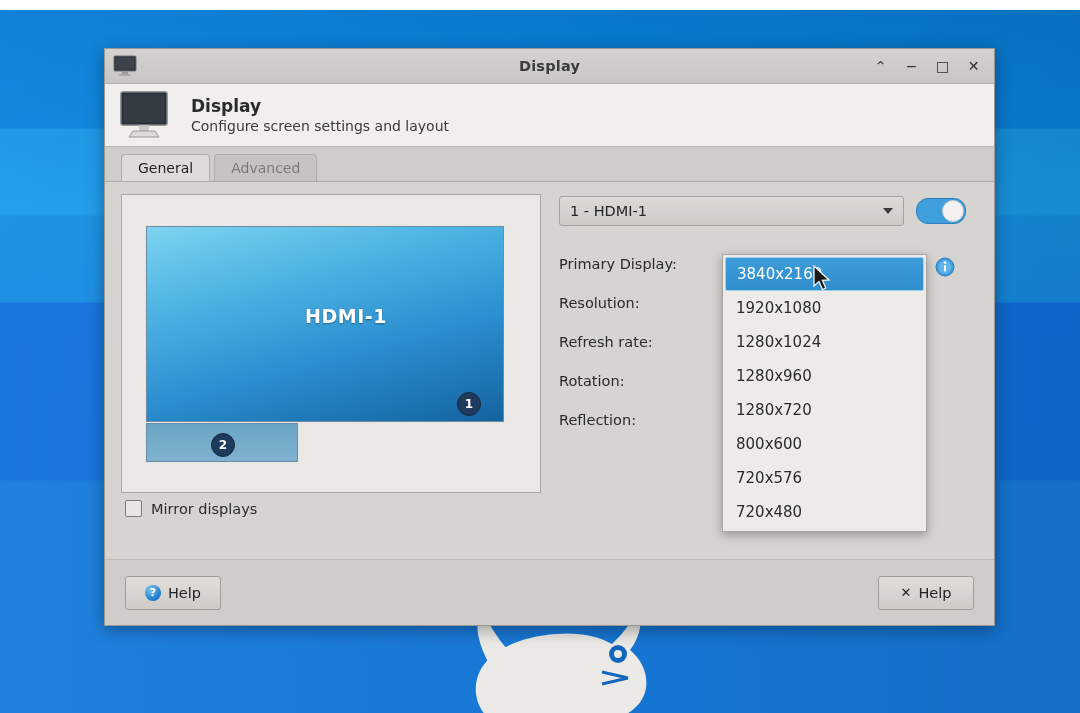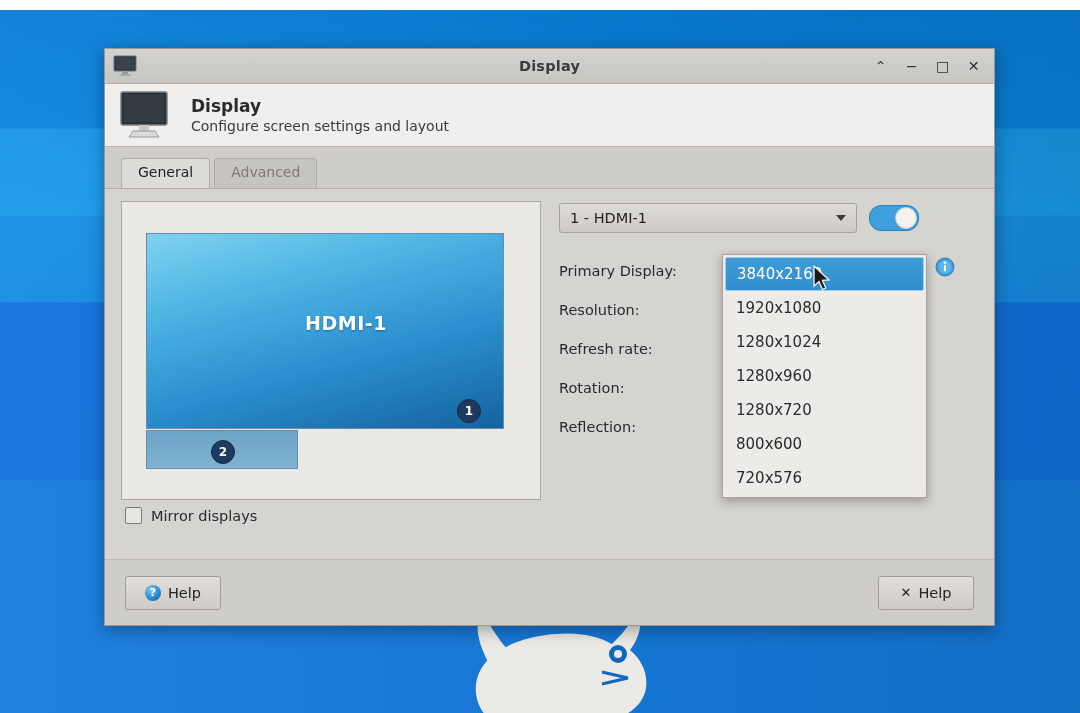--- a/index.html
+++ b/index.html
@@ -129,22 +129,23 @@
     color: #2b2b2b;
   }
   .header-sub {
     font-size: 14px;
     color: #3a3a3a;
   }
 
   
   .tabstrip {
     height: 31px;
-    padding: 10px 0 0 16px;
-    display: flex;
+    padding: 3px 0 0 16px;
+    display: flex;
+    align-items: flex-end;
     gap: 4px;
     background: #cfcdc9;
   }
   .tab {
     padding: 5px 16px 6px 16px;
     font-size: 14px;
     border: 1px solid #b0aca8;
     border-bottom: none;
     border-radius: 4px 4px 0 0;
     cursor: pointer;
@@ -254,21 +255,21 @@
     position: relative;
     flex: 1;
     padding-top: 2px;
   }
   .combo-row {
     display: flex;
     align-items: center;
     gap: 12px;
   }
   .combo {
-    width: 298px;
+    width: 345px;
     height: 30px;
     background: linear-gradient(to bottom, #dddbd7, #cecbc7);
     border: 1px solid #a5a29e;
     border-radius: 3px;
     display: flex;
     align-items: center;
     padding: 0 10px;
     box-sizing: border-box;
     font-size: 14.5px;
     color: #232323;
@@ -515,20 +516,21 @@
   </div>
 
   <div class="dropdown" id="resolution-dropdown">
       <div class="dd-item selected">3840x2160</div>
       <div class="dd-item">1920x1080</div>
       <div class="dd-item">1280x1024</div>
       <div class="dd-item">1280x960</div>
       <div class="dd-item">1280x720</div>
       <div class="dd-item">800x600</div>
       <div class="dd-item">720x576</div>
+      <div class="dd-item">720x480</div>
     </div>
 
   <svg class="info-icon" viewBox="0 0 20 20">
     <circle cx="10" cy="10" r="9" fill="#3f9ede" stroke="#2a7cb8"></circle>
     <circle cx="10" cy="10" r="6.5" fill="#62b3e8"></circle>
     <rect x="9" y="8" width="2" height="6.5" rx="1" fill="#ffffff"></rect>
     <circle cx="10" cy="5.6" r="1.3" fill="#ffffff"></circle>
   </svg>
 
   <svg class="cursor" width="20" height="28" viewBox="0 0 20 28">

